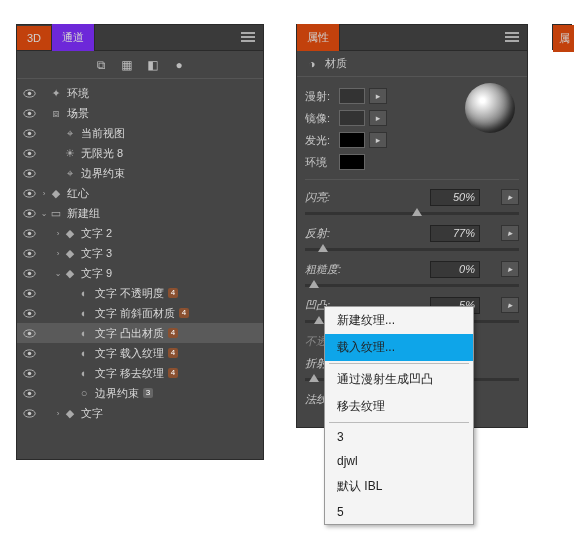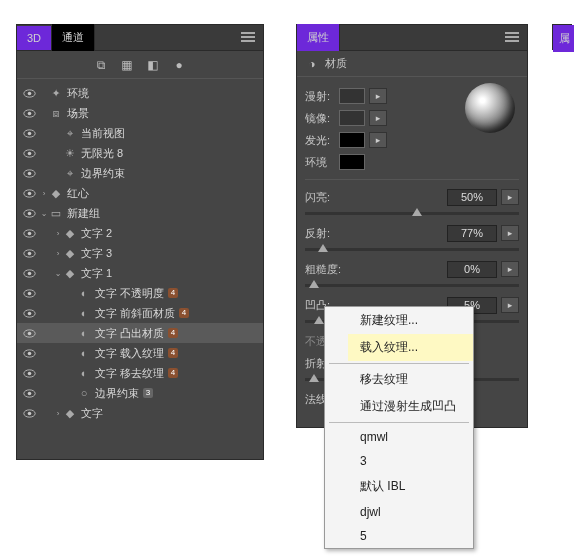--- a/index.html
+++ b/index.html
@@ -24,26 +24,26 @@
   }
   .panel-header {
     height: 26px;
     display: flex;
     align-items: center;
     background: #3a3a3a;
     border-bottom: 1px solid #2a2a2a;
   }
   .tab {
     padding: 6px 10px;
-    background: #6d28d9;
+    background: #c2410c;
     color: #d0d0d0;
     border-right: 1px solid #2a2a2a;
     cursor: pointer;
   }
-  .tab.inactive { background: #000000; }
+  .tab.inactive { background: #6d28d9; }
   .panel-menu {
     margin-left: auto;
     padding: 0 8px;
     cursor: pointer;
   }
   .hamburger {
     width: 14px; height: 10px;
     display: inline-block;
     position: relative;
   }
@@ -187,30 +187,31 @@
     box-shadow: inset -4px -4px 8px rgba(0,0,0,0.6);
   }
   .divider {
     height: 1px;
     background: #555;
     margin: 6px 0;
   }
   .slider-row {
     display: flex;
     align-items: center;
-    gap: 4px;
+    gap: 21px;
     height: 22px;
+    font-style: italic;
   }
   .value-box {
     width: 50px; height: 17px;
     background: #383838;
     border: 1px solid #222;
     color: #ddd;
     padding: 1px 4px;
-    text-align: center;
+    text-align: right;
   }
   .slider-track {
     height: 12px;
     margin: 0 0 2px 0;
     position: relative;
   }
   .slider-track::before {
     content: "";
     position: absolute;
     left: 0; right: 0; top: 4px;
@@ -234,24 +235,23 @@
     background: #f4f4f4;
     border: 1px solid #999;
     color: #222;
     font-size: 12px;
     z-index: 10;
     box-shadow: 2px 2px 4px rgba(0,0,0,0.3);
   }
   .ctx-item {
     padding: 5px 12px;
     cursor: pointer;
-    margin-left: 23px;
   }
   .ctx-item:hover, .ctx-item.hover {
-    background: #fef9c3;
+    background: #0ea5e9;
   }
   .ctx-sep {
     height: 1px;
     background: #bbb;
     margin: 2px 4px;
   }
 
   
   .panel-extra {
     left: 552px; top: 24px;
@@ -388,21 +388,21 @@
       <div class="tree-row">
         <span class="vis-eye">
           <svg viewBox="0 0 16 10">
             <ellipse cx="8" cy="5" rx="7" ry="4.5" fill="none" stroke="currentColor" stroke-width="1"></ellipse>
             <circle cx="8" cy="5" r="2.2" fill="currentColor"></circle>
           </svg>
         </span>
         <span style="width: 14px; display: inline-block;"></span>
         <span class="arrow">⌄</span>
         <span class="item-icon">◆</span>
-        <span class="tree-label">文字 1</span>
+        <span class="tree-label">文字 9</span>
       </div>
       <div class="tree-row">
         <span class="vis-eye">
           <svg viewBox="0 0 16 10">
             <ellipse cx="8" cy="5" rx="7" ry="4.5" fill="none" stroke="currentColor" stroke-width="1"></ellipse>
             <circle cx="8" cy="5" r="2.2" fill="currentColor"></circle>
           </svg>
         </span>
         <span style="width: 28px; display: inline-block;"></span>
         <span class="arrow"></span>
@@ -584,21 +584,20 @@
 <div class="panel panel-extra">
   <div class="panel-header" style="border-bottom:none;">
     <div class="tab">属</div>
   </div>
 </div>
 
 <div class="ctx-menu" id="ctx">
     <div class="ctx-item">新建纹理...</div>
     <div class="ctx-item hover">载入纹理...</div>
     <div class="ctx-sep"></div>
+    <div class="ctx-item">通过漫射生成凹凸</div>
     <div class="ctx-item">移去纹理</div>
-    <div class="ctx-item">通过漫射生成凹凸</div>
     <div class="ctx-sep"></div>
-    <div class="ctx-item">qmwl</div>
     <div class="ctx-item">3</div>
+    <div class="ctx-item">djwl</div>
     <div class="ctx-item">默认 IBL</div>
-    <div class="ctx-item">djwl</div>
     <div class="ctx-item">5</div>
   </div>
 
 </body></html>

